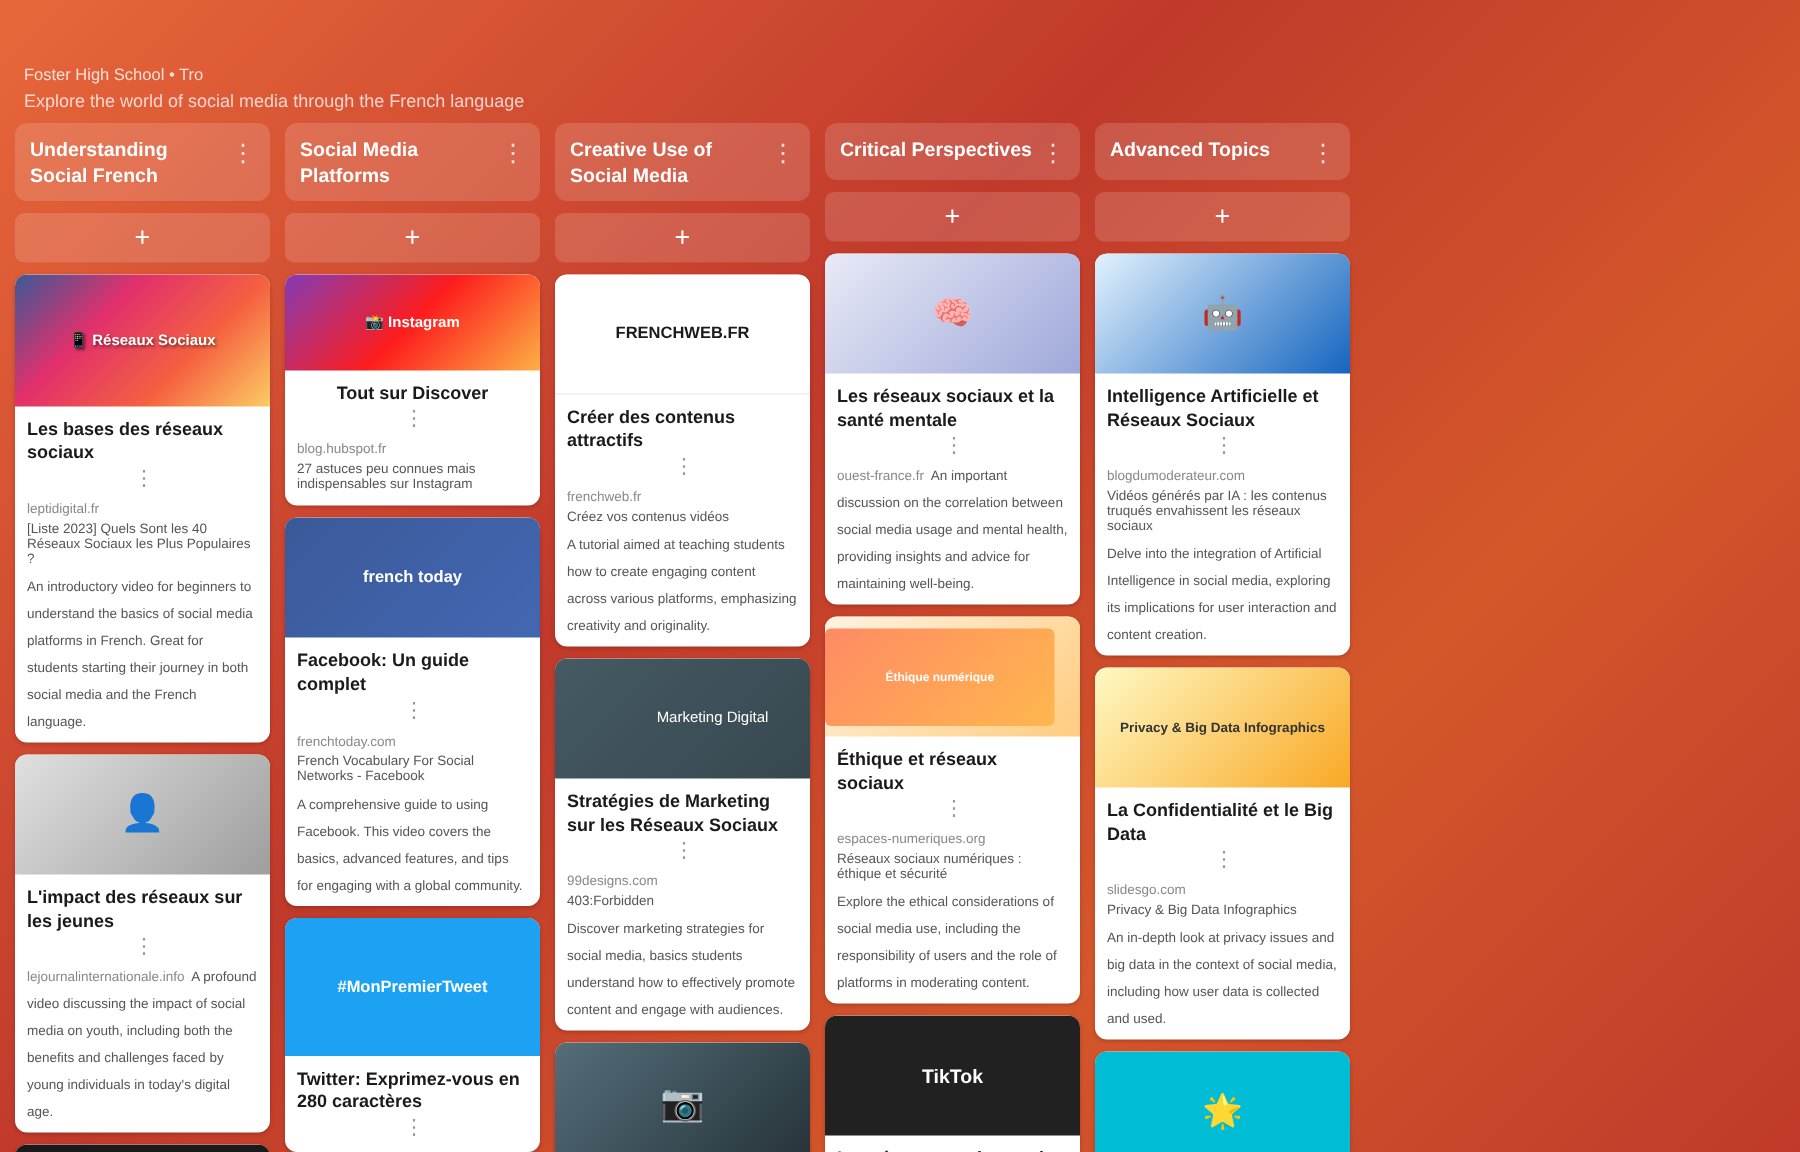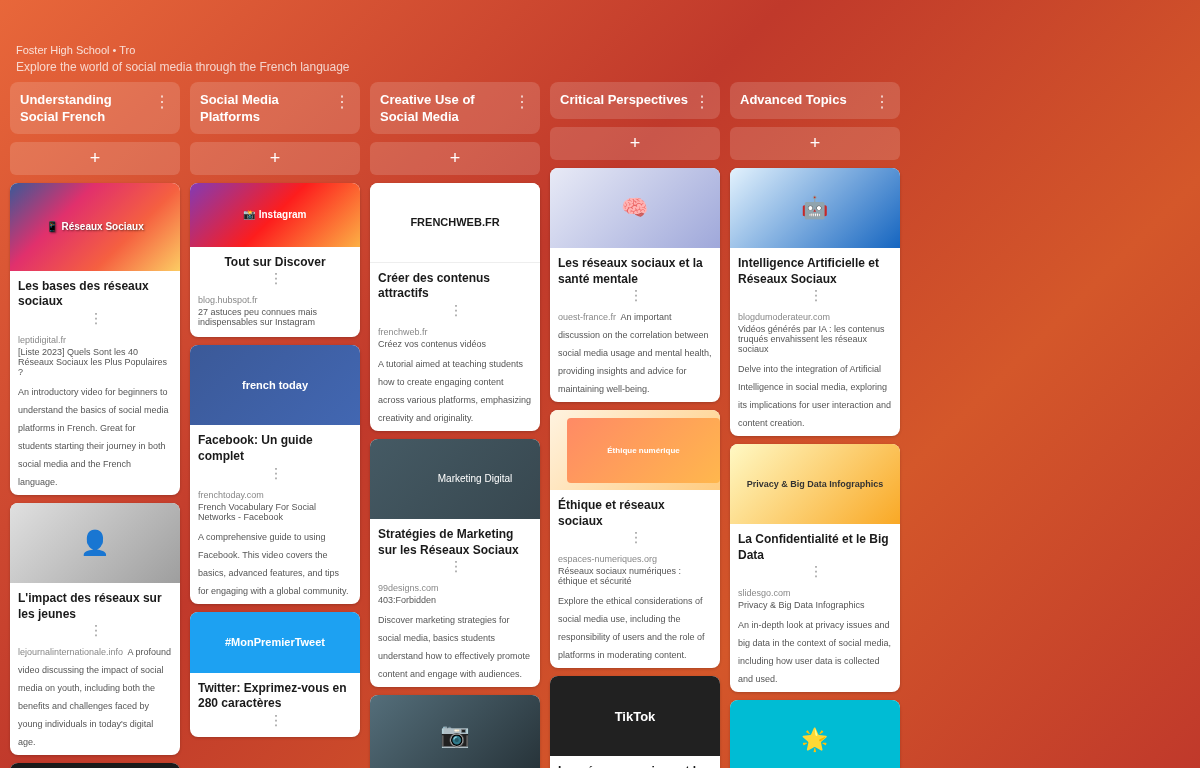--- a/index.html
+++ b/index.html
@@ -214,21 +214,21 @@
         <div class="card-header-row">
           <span class="card-title">Facebook: Un guide complet</span>
           <span class="card-menu">⋮</span>
         </div>
         <span class="card-source">frenchtoday.com</span>
         <span class="card-source-link">French Vocabulary For Social Networks - Facebook</span>
         <span class="card-desc">A comprehensive guide to using Facebook. This video covers the basics, advanced features, and tips for engaging with a global community.</span>
       </div>
     </div>
         <div class="card">
-      <div style="width:100%;height:61px;background:#1da1f2;display:flex;align-items:center;justify-content:center;">
+      <div style="width:100%;height:92px;background:#1da1f2;display:flex;align-items:center;justify-content:center;">
             <span style="color:white;font-size:11px;font-weight:700;text-align:center;">#MonPremierTweet</span>
           </div>
       <div class="card-body">
         <div class="card-header-row">
           <span class="card-title">Twitter: Exprimez-vous en 280 caractères</span>
           <span class="card-menu">⋮</span>
         </div>
 
       </div>
     </div>
@@ -294,21 +294,21 @@
         <div class="card-header-row">
           <span class="card-title">Les réseaux sociaux et la santé mentale</span>
           <span class="card-menu">⋮</span>
         </div>
         <span class="card-source">ouest-france.fr</span>
         
         <span class="card-desc">An important discussion on the correlation between social media usage and mental health, providing insights and advice for maintaining well-being.</span>
       </div>
     </div>
         <div class="card">
-      <div style="width:100%;height:80px;background:linear-gradient(135deg,#fff3e0,#ffcc80);display:flex;align-items:center;justify-content:flex-end;overflow:hidden;">
+      <div style="width:100%;height:80px;background:linear-gradient(135deg,#fff3e0,#ffcc80);display:flex;align-items:center;justify-content:flex-start;overflow:hidden;">
             <div style="width:90%;height:65px;background:linear-gradient(135deg,#ff8a65,#ffb74d);border-radius:4px;display:flex;align-items:center;justify-content:center;">
               <span style="font-size:8px;color:white;font-weight:600;text-align:center;padding:2px;">Éthique numérique</span>
             </div>
           </div>
       <div class="card-body">
         <div class="card-header-row">
           <span class="card-title">Éthique et réseaux sociaux</span>
           <span class="card-menu">⋮</span>
         </div>
         <span class="card-source">espaces-numeriques.org</span>

